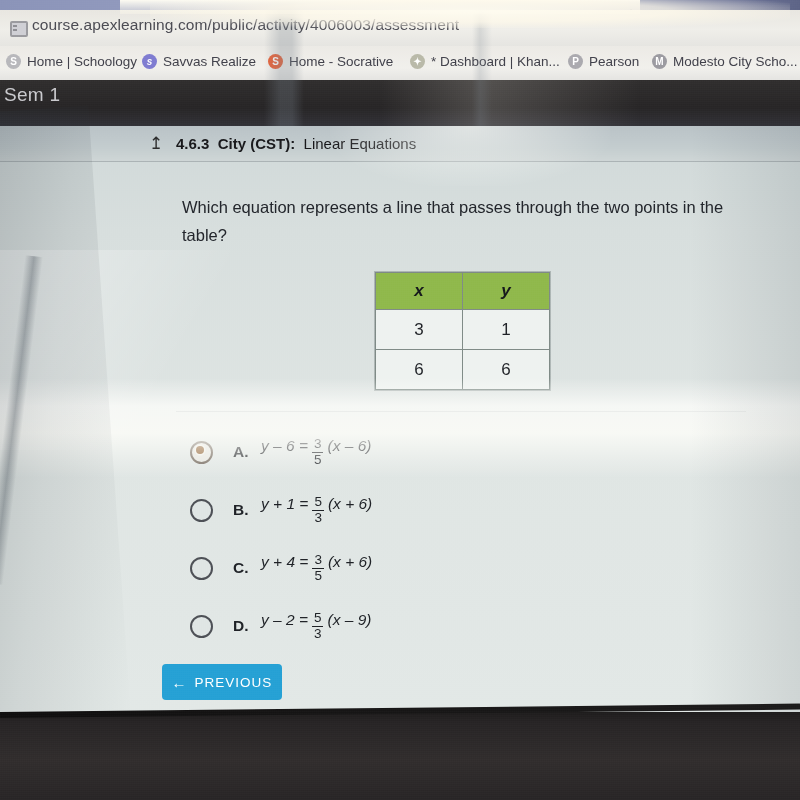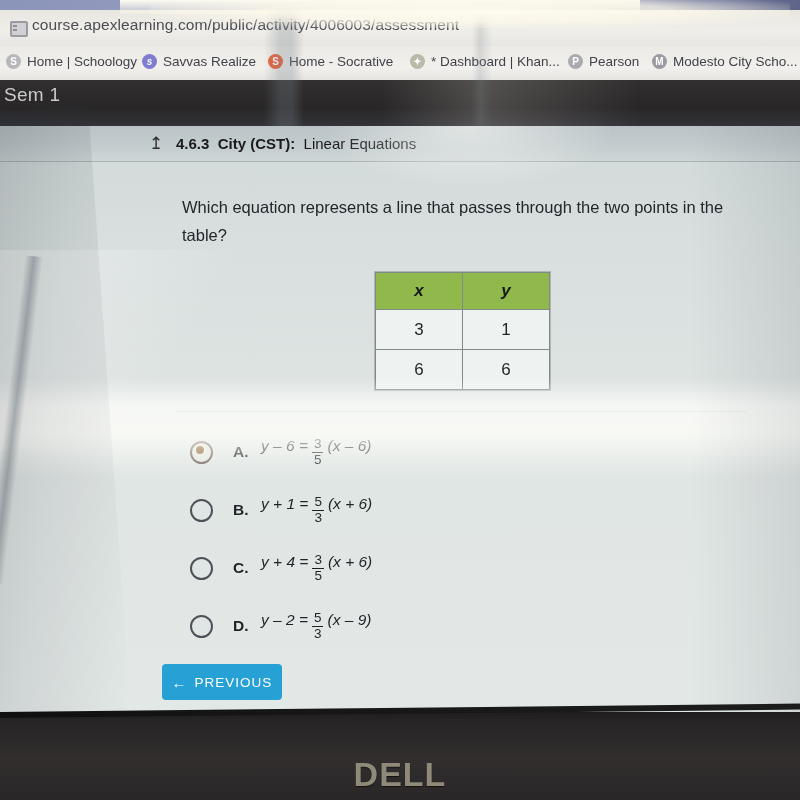--- a/index.html
+++ b/index.html
@@ -356,16 +356,15 @@
   <div class="glare-top"></div>
   <div class="glare-mid-top"></div>
   <div class="glare-band2"></div>
   <div class="glare-band"></div>
   <div class="shadow-diag"></div>
   <div class="shadow-streak"></div>
   <div class="shadow-right"></div>
 
   <div class="bezel-bottom"></div>
   <div class="bezel-lip"></div>
-  <div class="dell">DELL</div>
 
   <div class="noise"></div>
 </div>
 
 </body></html>

